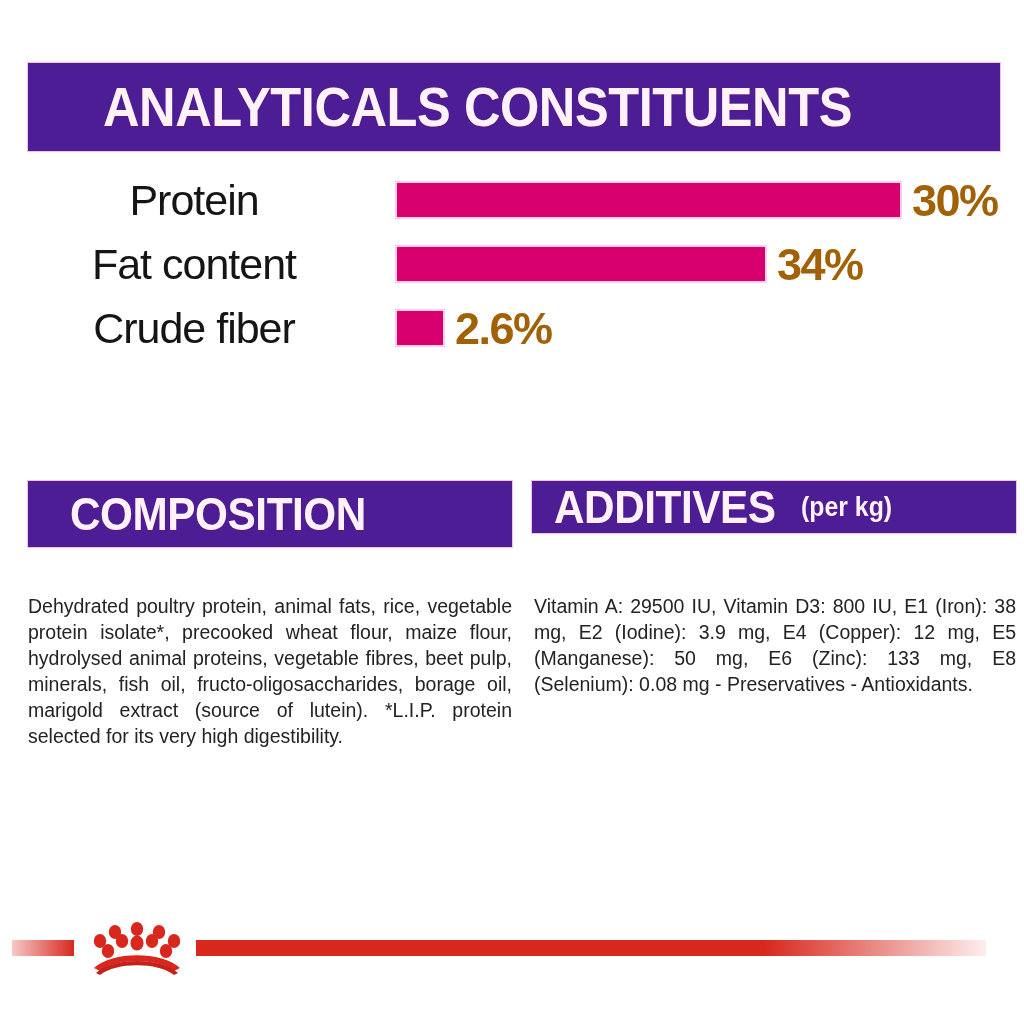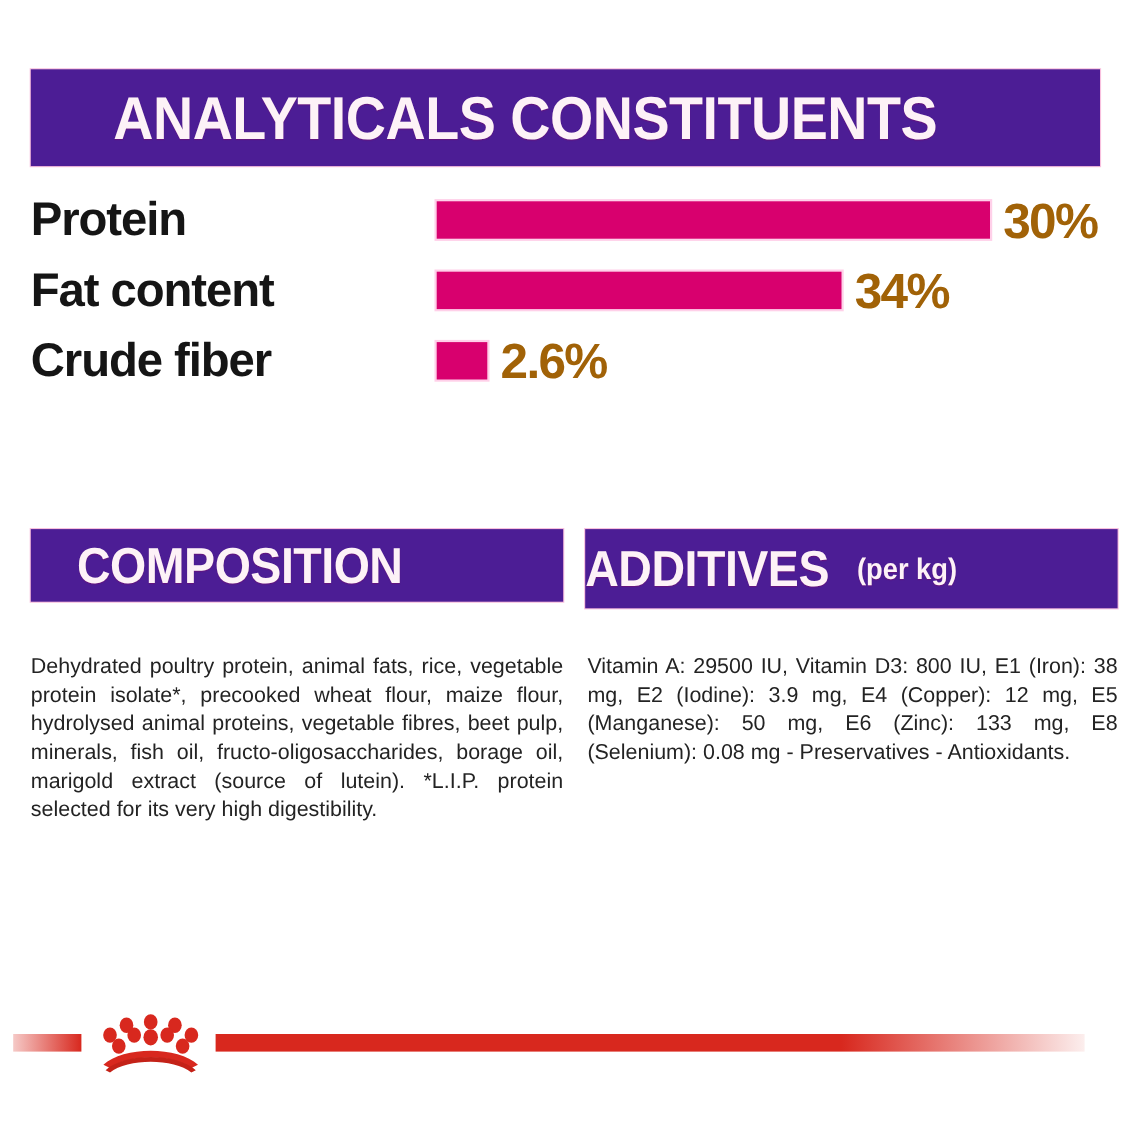--- a/index.html
+++ b/index.html
@@ -63,21 +63,22 @@
   }
   #composition-band .band-title {
     font-size: 46px;
     line-height: 1;
   }
 
   #additives-band {
     left: 532px;
     top: 481px;
     width: 484px;
-    height: 72px;
+    height: 52px;
+    padding-left: 22px;
     text-align: center;
   }
   #additives-band .band-title {
     font-size: 46px;
     line-height: 1;
   }
   #additives-band .band-sub {
     font-family: "Liberation Sans", sans-serif;
     font-weight: bold;
     font-size: 27px;
@@ -100,23 +101,23 @@
   .bar-row {
     position: absolute;
     left: 0;
     width: 100%;
     height: 56px;
     display: flex;
     align-items: center;
   }
   .bar-label {
     width: 332px;
-    text-align: left;
-    font-family: "Liberation Sans", sans-serif;
-    font-weight: bold;
+    text-align: center;
+    font-family: "Liberation Sans", sans-serif;
+    font-weight: normal;
     font-size: 43px;
     color: #151515;
     letter-spacing: -1px;
     white-space: nowrap;
     padding-right: 0;
     box-sizing: border-box;
     line-height: 1;
   }
   .bar-track {
     flex: 0 0 auto;

